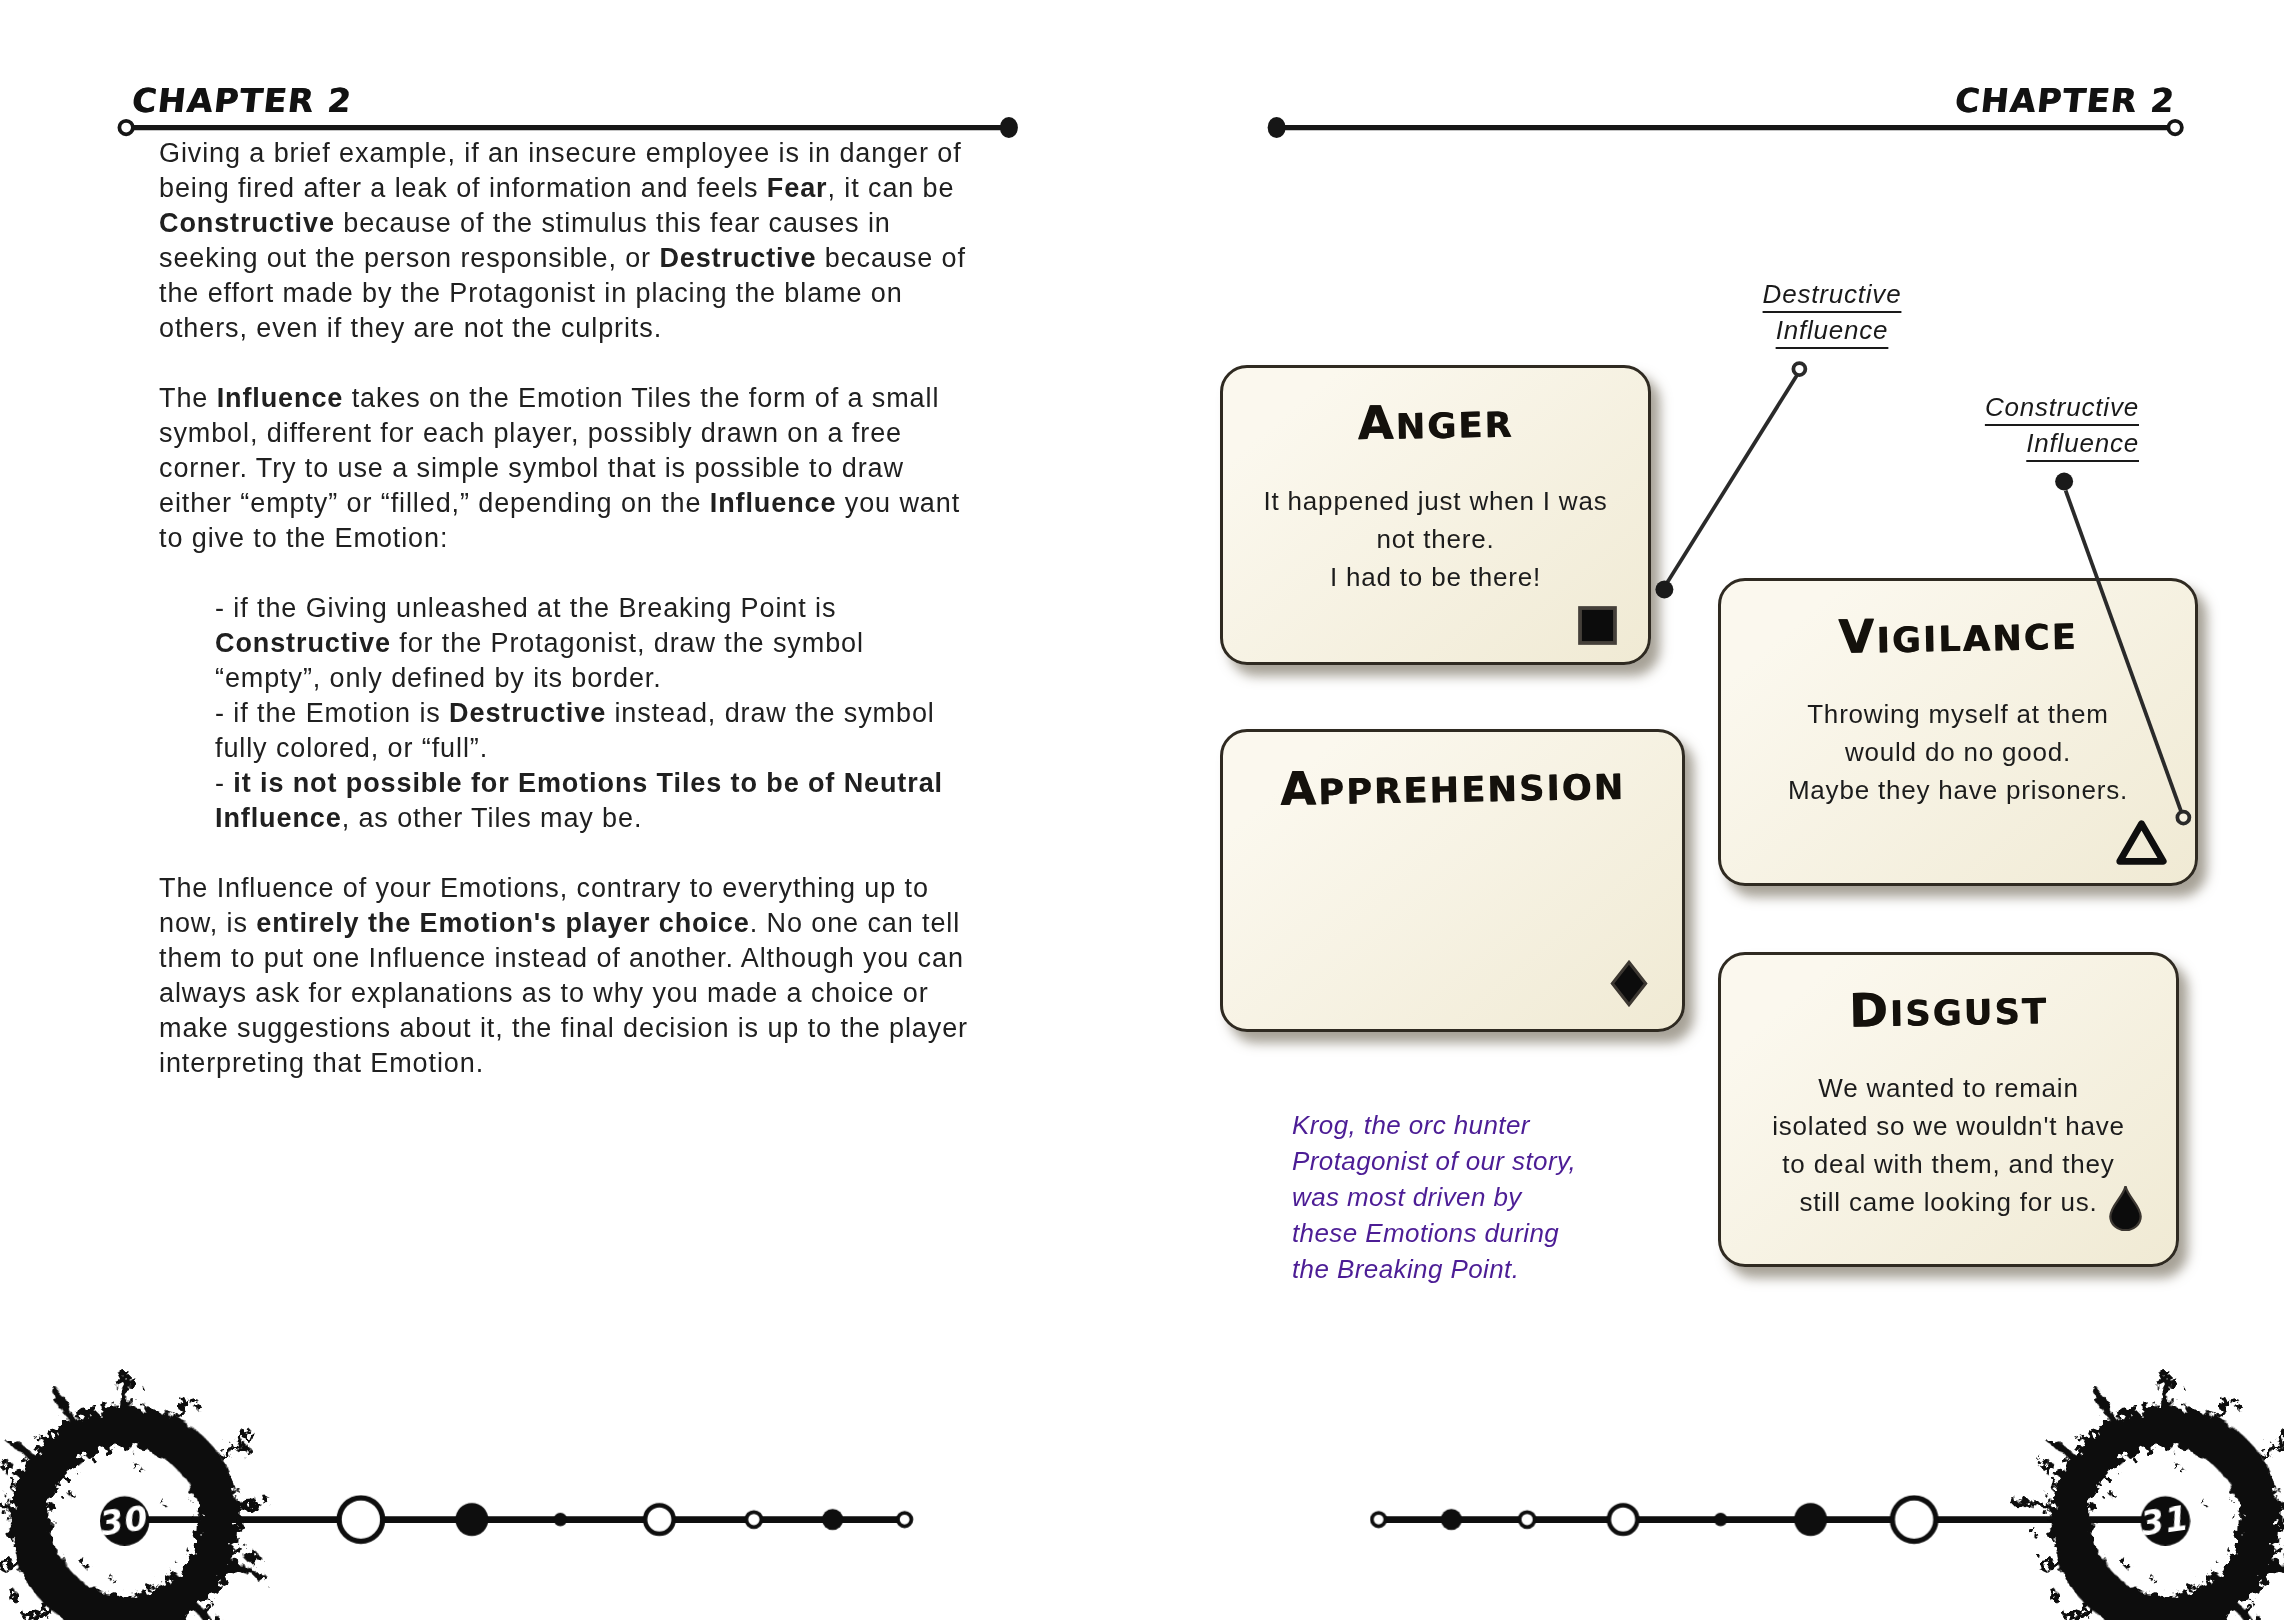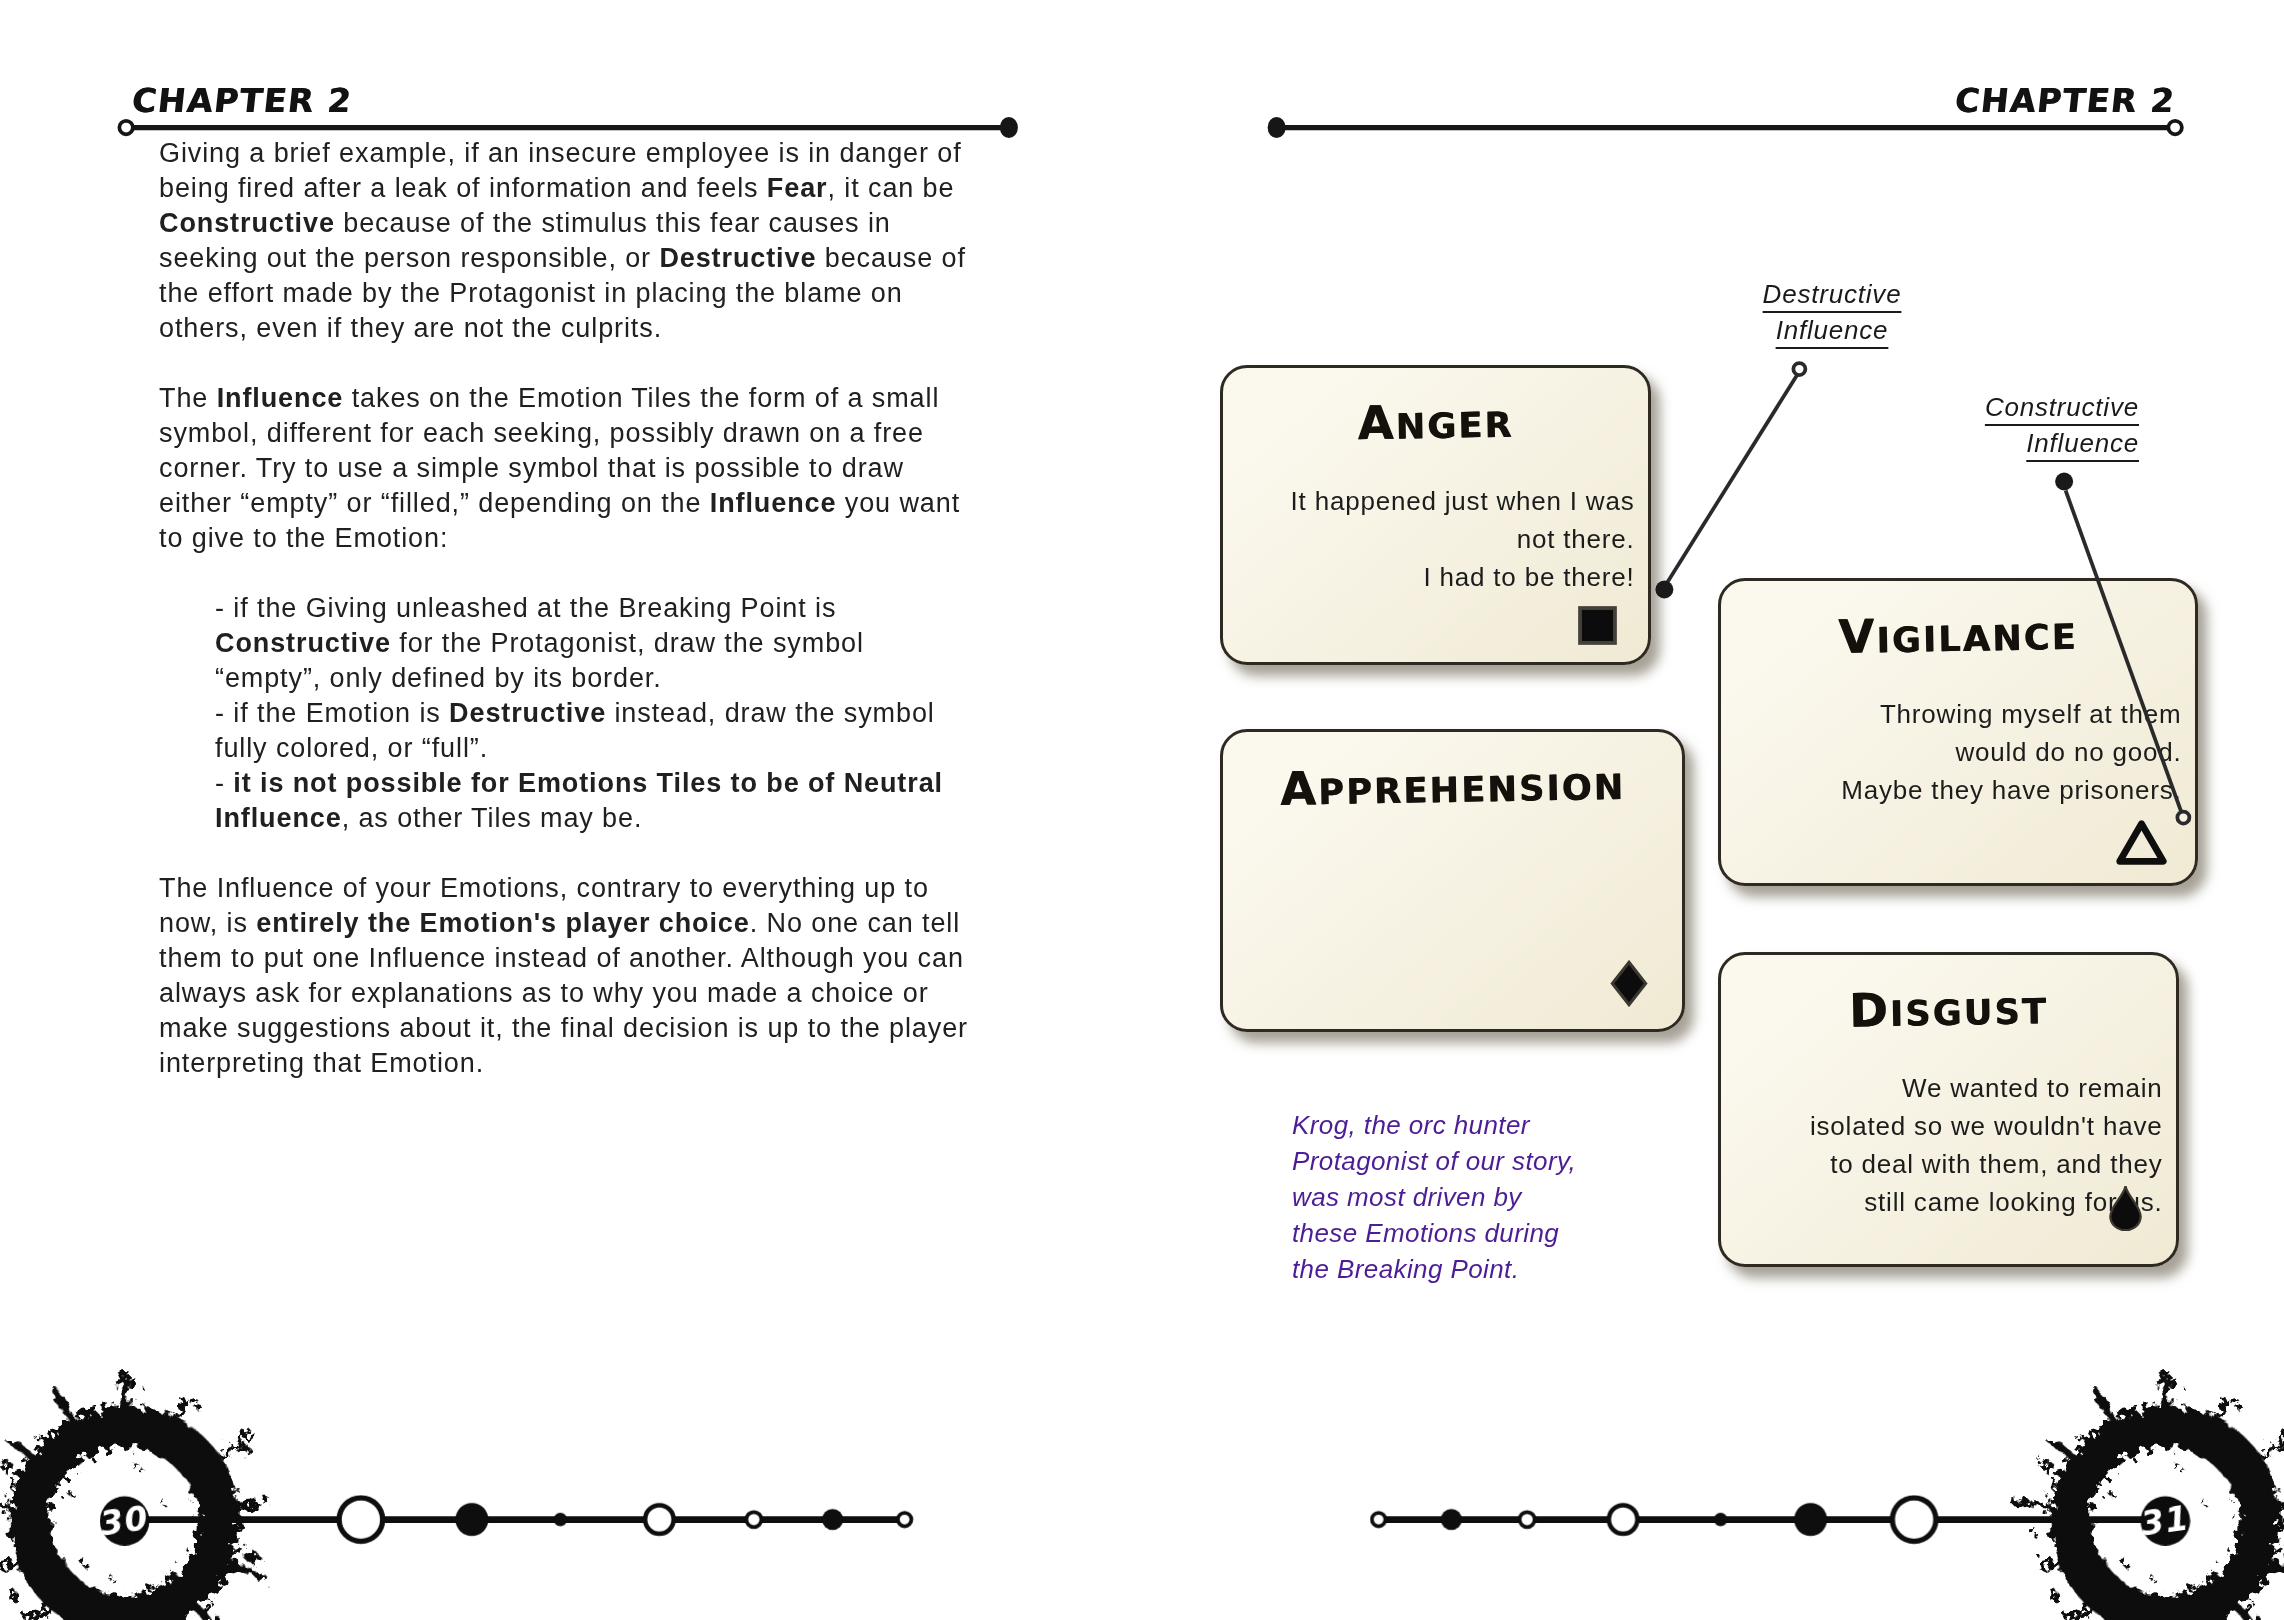--- a/index.html
+++ b/index.html
@@ -38,21 +38,21 @@
   .card.apprehension{left:1220px;top:729px;width:465px;height:303px;}
   .card.disgust{left:1718px;top:952px;width:461px;height:315px;}
   .card-title{
     margin:27px 0 0 0;text-align:center;font-size:35px;font-weight:800;
     letter-spacing:2.3px;text-transform:uppercase;color:#14110c;
     transform:rotate(-1deg);text-shadow:0.8px 0 0 currentColor;
     font-family:"DejaVu Sans","Liberation Sans",sans-serif;
   }
   .card-title::first-letter{font-size:1.32em;}
   .card-quote{
-    margin:33px 13.5px 0 13.5px;text-align:right;
+    margin:33px 13.5px 0 13.5px;text-align:center;
     font-size:26px;line-height:38px;letter-spacing:0.8px;color:#1c1c1c;
   }
   .card-symbol{position:absolute;line-height:0;}
   .card.anger .card-symbol{right:30px;bottom:16.5px;}
   .card.vigilance .card-symbol{right:28.5px;bottom:18px;}
   .card.apprehension .card-symbol{right:34px;bottom:22.5px;}
   .card.disgust .card-symbol{right:33px;bottom:33px;}
   
   .influence-label{
     position:absolute;font-size:26px;line-height:36px;font-style:italic;
@@ -74,21 +74,21 @@
   }
 </style>
 </head>
 <body>
 
 <div class="spread">
 
   <div class="chapter left">Chapter 2</div>
   <div class="body-text">
       <p class="para"><span>Giving a brief example, if an insecure employee is in danger of being fired after a leak of information and feels </span><b>Fear</b><span>, it can be </span><b>Constructive</b><span> because of the stimulus this fear causes in seeking out the person responsible, or </span><b>Destructive</b><span> because of the effort made by the Protagonist in placing the blame on others, even if they are not the culprits.</span></p>
-      <p class="para"><span>The </span><b>Influence</b><span> takes on the Emotion Tiles the form of a small symbol, different for each seeking, possibly drawn on a free corner. Try to use a simple symbol that is possible to draw either “empty” or “filled,” depending on the </span><b>Influence</b><span> you want to give to the Emotion:</span></p>
+      <p class="para"><span>The </span><b>Influence</b><span> takes on the Emotion Tiles the form of a small symbol, different for each player, possibly drawn on a free corner. Try to use a simple symbol that is possible to draw either “empty” or “filled,” depending on the </span><b>Influence</b><span> you want to give to the Emotion:</span></p>
       <p class="list"><span>- if the Giving unleashed at the Breaking Point is </span><b>Constructive</b><span> for the Protagonist, draw the symbol “empty”, only defined by its border.</span></p>
       <p class="list"><span>- if the Emotion is </span><b>Destructive</b><span> instead, draw the symbol fully colored, or “full”.</span></p>
       <p class="list"><span>- </span><b>it is not possible for Emotions Tiles to be of Neutral Influence</b><span>, as other Tiles may be.</span></p>
       <p class="para"><span>The Influence of your Emotions, contrary to everything up to now, is </span><b>entirely the Emotion's player choice</b><span>. No one can tell them to put one Influence instead of another. Although you can always ask for explanations as to why you made a choice or make suggestions about it, the final decision is up to the player interpreting that Emotion.</span></p>
     </div>
 
   <div class="chapter right">Chapter 2</div>
 
   <div class="influence-label destructive">Destructive<br>Influence</div>
   <div class="influence-label constructive">Constructive<br>Influence</div>

